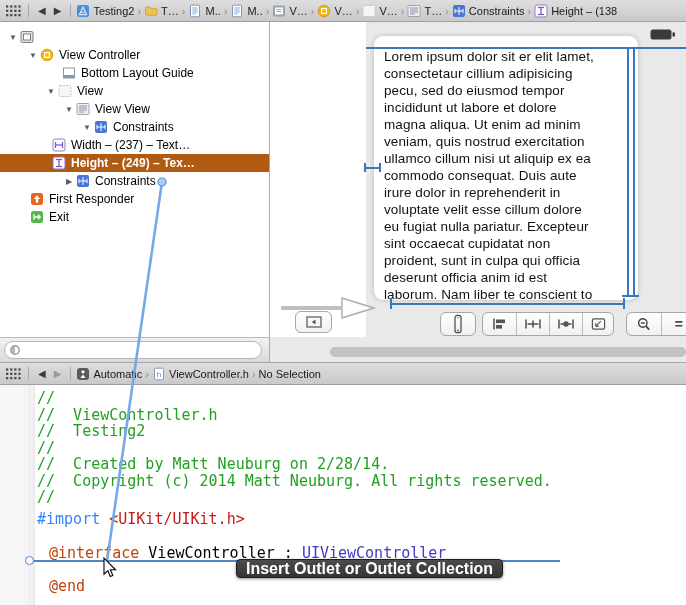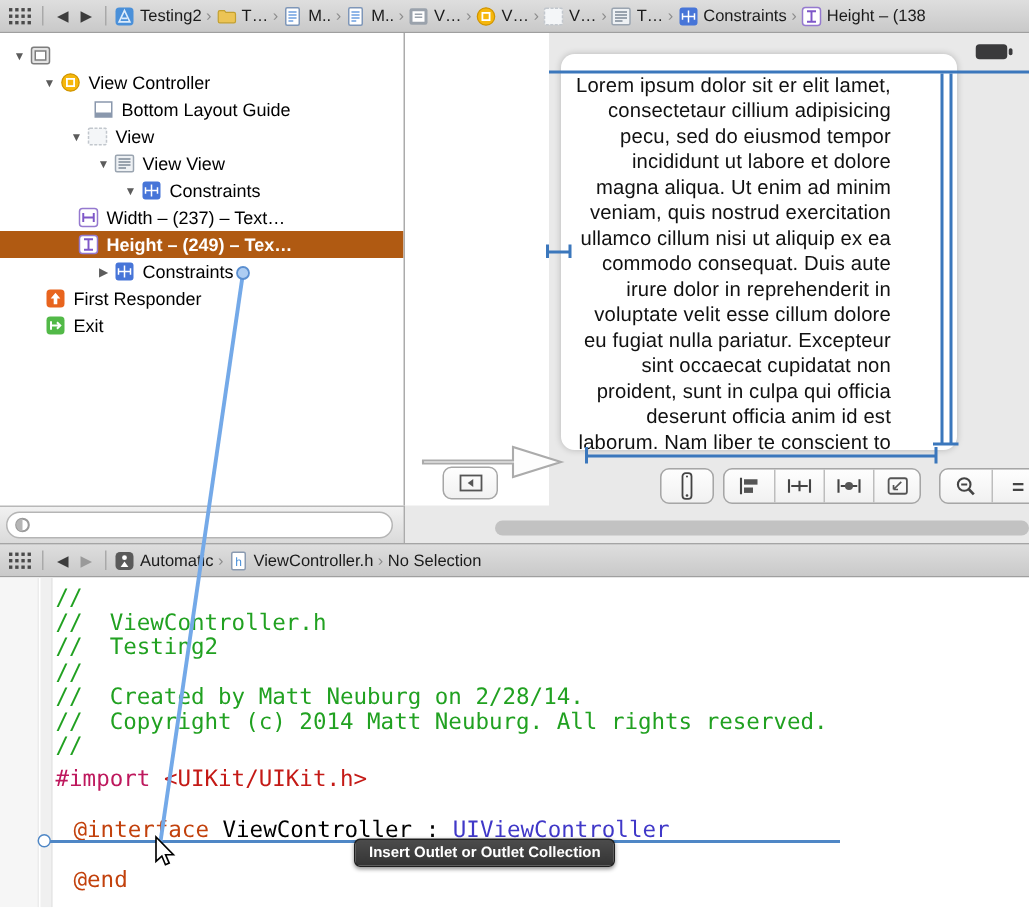--- a/index.html
+++ b/index.html
@@ -47,21 +47,21 @@
 
   
   .canvas { position:absolute; left:270px; top:22px; width:416px; height:340px;
             background:#e9e9e9; overflow:hidden; }
   .cv-white { position:absolute; left:0; top:0; width:96px; height:315px; background:#fff; }
   .card { position:absolute; left:104px; top:14px; width:264px; height:264px;
           background:#fff; border-radius:9px; box-shadow:0 0 5px rgba(0,0,0,.22);
           overflow:hidden; }
   .lorem { position:absolute; left:10px; top:12px; font-size:13.5px; line-height:17px;
            color:#111; letter-spacing:.1px; }
-  .lorem div { white-space:nowrap;text-align:right; }
+  .lorem div { white-space:nowrap; }
   .cline { position:absolute; background:#3b77bc; }
   .battery { position:absolute; left:380px; top:7px; width:26px; height:11px; }
   .scrollthumb { position:absolute; left:60px; top:325px; width:356px; height:10px;
                  background:#c2c2c2; border-radius:5px; }
   .ibbtn { position:absolute; background:linear-gradient(#fefefe,#f1f1f1);
            border:1px solid #a6a6a6; border-radius:6px; display:flex;
            align-items:center; justify-content:center; }
   .seggroup { position:absolute; background:linear-gradient(#fefefe,#f1f1f1);
               border:1px solid #a6a6a6; border-radius:6px; display:flex;
               align-items:stretch; }
@@ -72,31 +72,31 @@
   
   .code { position:absolute; left:0; top:385px; width:686px; height:220px;
           background:#fff; font-family:"DejaVu Sans Mono", monospace;
           font-size:15px; overflow:hidden; }
   .gutter { position:absolute; left:0; top:0; width:26px; height:220px;
             background:#f6f6f6; border-right:1px solid #ececec; }
   .ribbon { position:absolute; left:27px; top:0; width:8px; height:220px;
             background:#f0f0f0; border-right:1px solid #e6e6e6; }
   .cl { position:absolute; left:37px; white-space:pre; color:#000; }
   .c-com { color:#21a121; }
-  .c-pre { color:#be185d;margin-top:36px; }
+  .c-pre { color:#3b82f6;margin-top:36px; }
   .c-str { color:#c41a16; }
   .c-kw  { color:#c2410c;margin-left:12px; }
   .c-cls { color:#4038c8; }
   .insline { position:absolute; left:30px; top:560px; width:530px; height:2px;
              background:#4f87c6; }
   .inscircle { position:absolute; left:25px; top:556px; width:9px; height:9px;
                border:1.5px solid #4f87c6; border-radius:50%; background:#fff; }
   .tooltip { position:absolute; left:236px; top:559px; height:19px;
              background:linear-gradient(#4c4c4c,#343434); color:#fff;
-             font-size:10px; font-weight:bold; font-family:"Liberation Sans",sans-serif;
+             font-size:16px; font-weight:bold; font-family:"Liberation Sans",sans-serif;
              border:1px solid #1f1f1f; border-radius:4px; padding:0 9px;
              display:flex; align-items:center; box-shadow:0 1px 3px rgba(0,0,0,.45);
              white-space:nowrap; z-index:40; }
   .overlay { position:absolute; left:0; top:0; z-index:60; pointer-events:none; }
 </style>
 </head>
 <body>
 
 <div class="screen">
 

